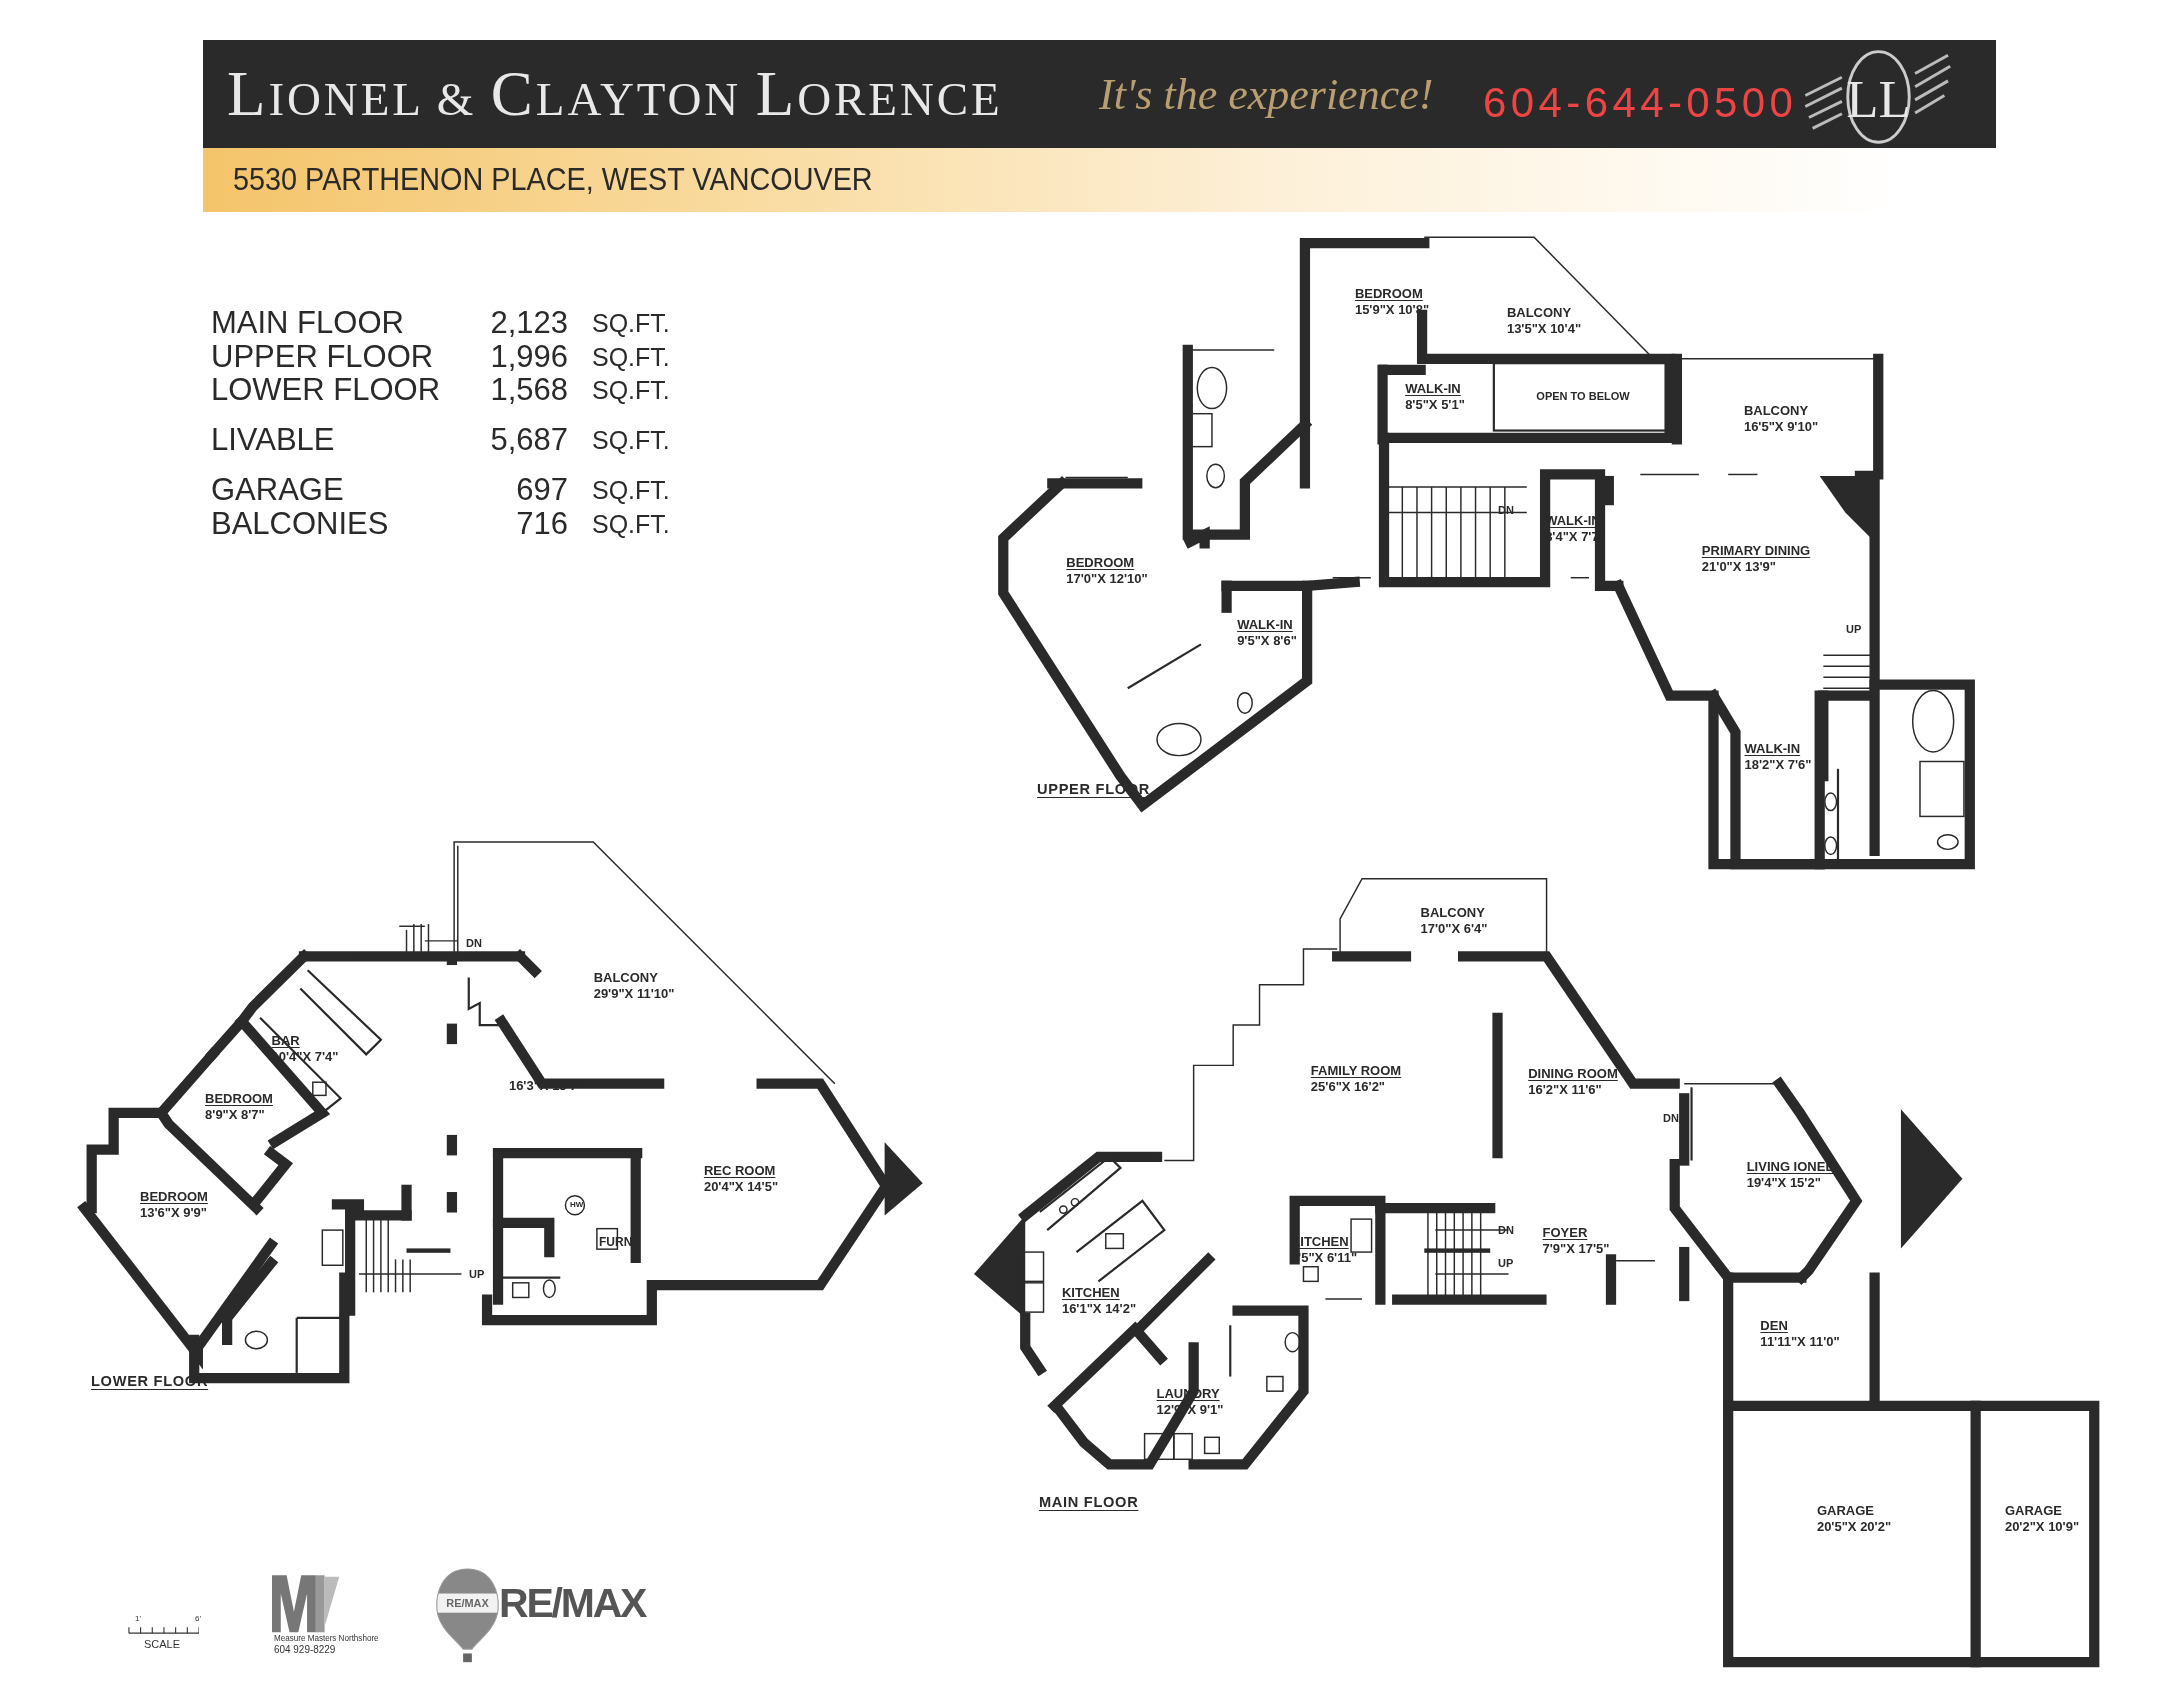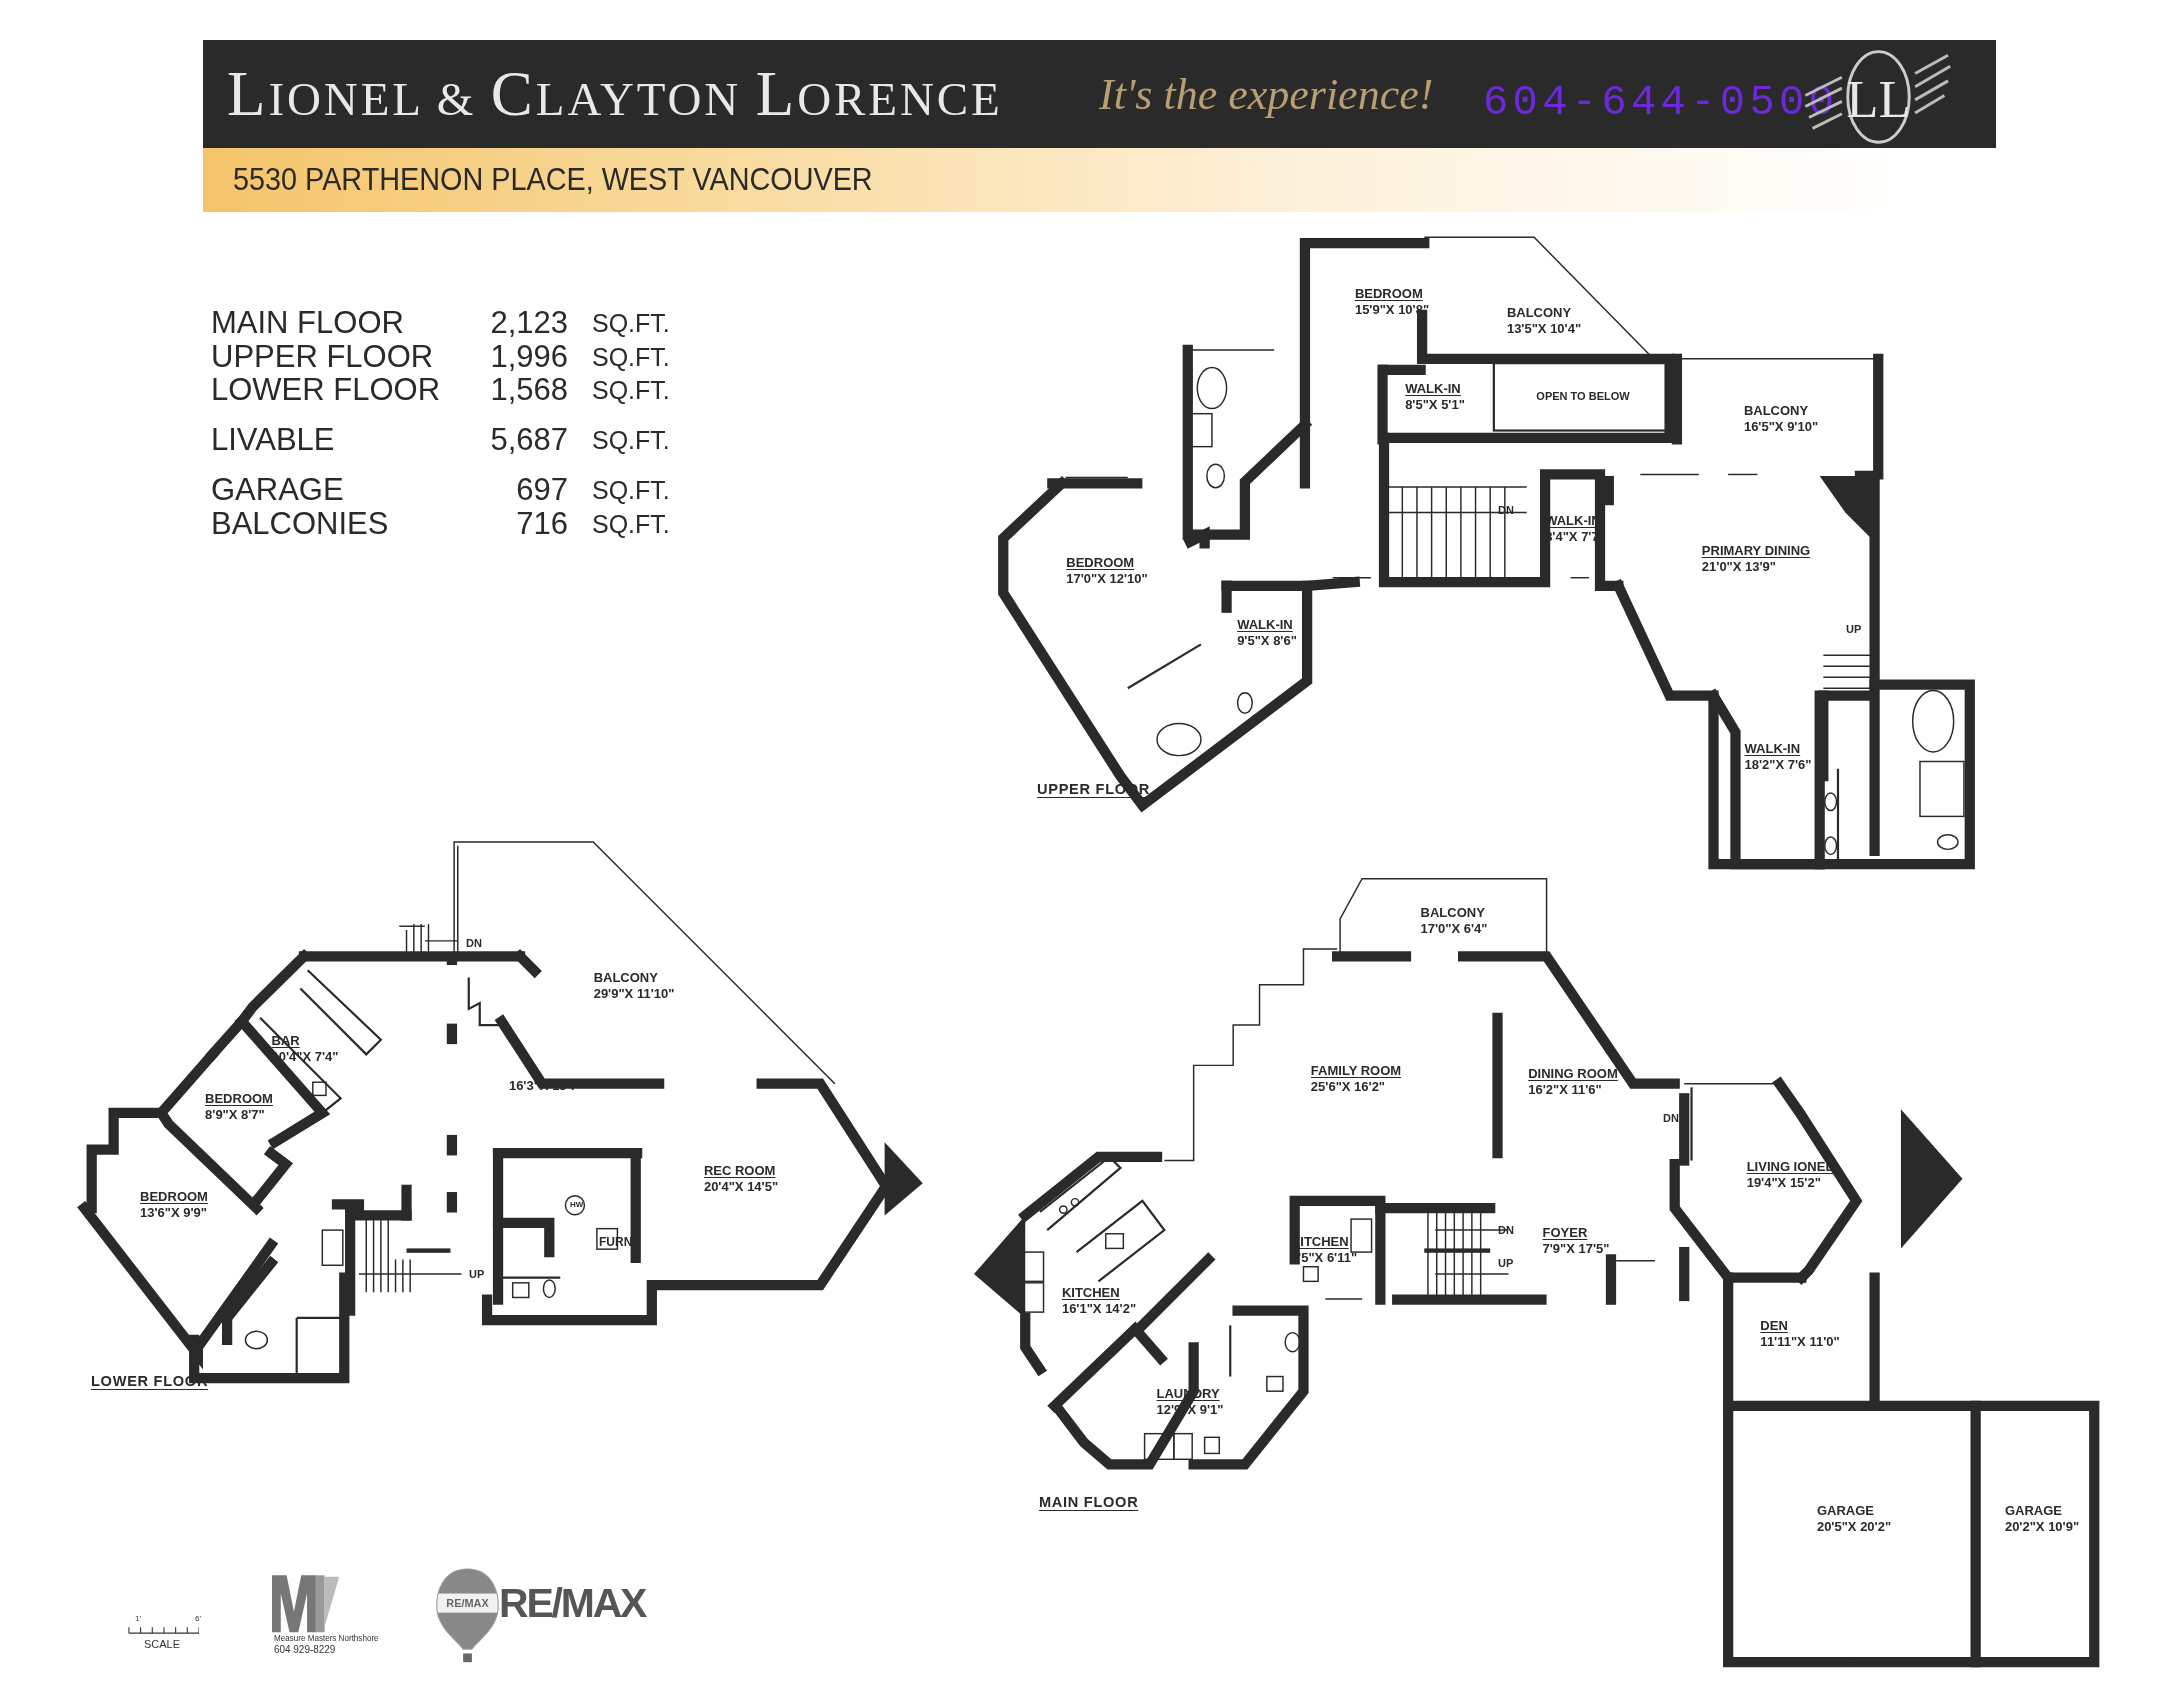--- a/index.html
+++ b/index.html
@@ -5,21 +5,21 @@
   html, body { margin: 0; padding: 0; background: #ffffff; }
   body { width: 2183px; height: 1687px; position: relative; overflow: hidden; font-family: "Liberation Sans", sans-serif; color: #2a2a2a; }
   .abs { position: absolute; }
 
   
   .banner { left: 203px; top: 40px; width: 1793px; height: 108px; background: #2a2a2a; }
   .brand { left: 227px; top: 63px; font-family: "Liberation Serif", serif; color: #e8e8e8; font-size: 63px; letter-spacing: 2.9px; white-space: nowrap; line-height: 1; }
   .brand .cap { font-size: 63px; }
   .brand .sm { font-size: 47px; }
   .tagline { left: 1099px; top: 73px; font-family: "Liberation Serif", serif; font-style: italic; color: #b89e70; font-size: 44px; white-space: nowrap; line-height: 1; }
-  .phone { left: 1483px; top: 82px; font-family: Liberation Mono, monospace; color: #6d28d9; font-size: 42px; letter-spacing: 4.4px; white-space: nowrap; line-height: 1; }
+  .phone { left: 1483px; top: 82px; font-family: Liberation Sans, sans-serif; color: #ef4444; font-size: 42px; letter-spacing: 4.4px; white-space: nowrap; line-height: 1; }
   .ll-logo { left: 1798px; top: 44px; width: 161px; height: 103px; }
 
   .address-bar { left: 203px; top: 148px; width: 1793px; height: 64px; background: linear-gradient(90deg, #f4c46a 0%, #f9dba0 30%, #fdf0d8 60%, #ffffff 95%); }
   .address { left: 233px; top: 163px; font-size: 32px; color: #2a2a2a; white-space: nowrap; line-height: 1; letter-spacing: 0px; transform: scaleX(0.9); transform-origin: left; }
 
   
   .area-table { left: 211px; top: 306px; width: 469px; }
   .area-row { position: absolute; left: 0; width: 469px; height: 34px; font-size: 31px; line-height: 34px; color: #2a2a2a; }
   .area-label { position: absolute; left: 0; white-space: nowrap; }
   .area-value { position: absolute; right: 112px; white-space: nowrap; text-align: center; }

